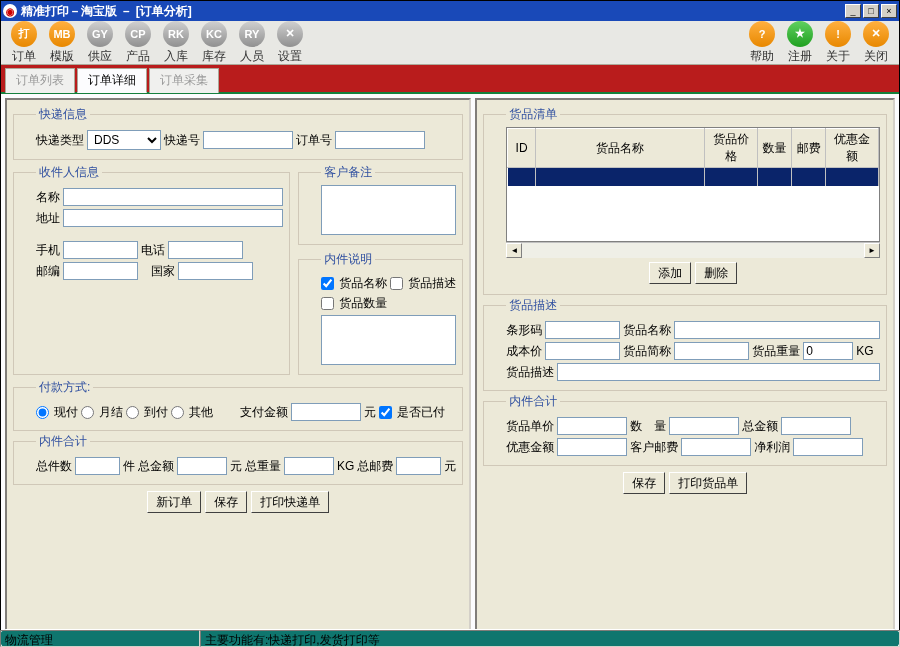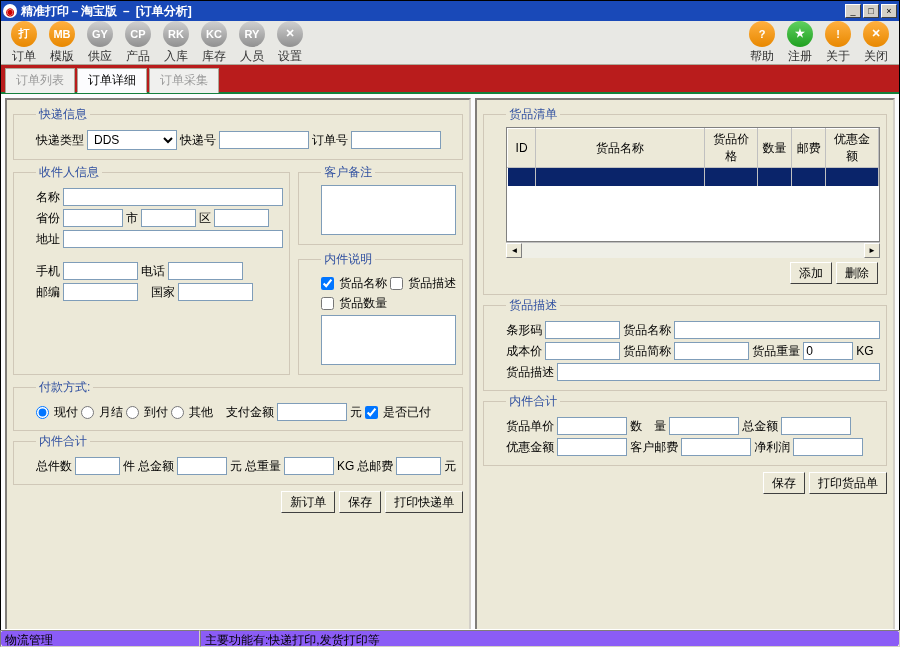--- a/index.html
+++ b/index.html
@@ -35,23 +35,23 @@
 .btn { background: #ece9d8; border: 1px solid #404040; border-top-color: #fff; border-left-color: #fff; padding: 2px 8px; cursor: pointer; height: 22px; }
 input[type="checkbox"], input[type="radio"] { margin: 0 2px 0 0; vertical-align: middle; }
 .table-wrap { border: 1px solid #808080; background: #fff; height: 115px; overflow: auto; }
 table { border-collapse: collapse; width: 100%; }
 th { background: #ece9d8; border: 1px solid #c0c0c0; border-top-color: #fff; border-left-color: #fff; padding: 2px 4px; font-weight: normal; text-align: center; }
 td { border-right: 1px solid #c0c0c0; height: 18px; }
 tr.selected td { background: #0a246a; }
 .hscroll { height: 16px; background: #ece9d8; display: flex; border-top: 1px solid #c0c0c0; }
 .hs-btn { width: 16px; background: #ece9d8; border: 1px solid #fff; border-right-color: #808080; border-bottom-color: #808080; display: flex; align-items: center; justify-content: center; font-size: 8px; }
 .hs-track { flex: 1; background: #efefe7; }
-.statusbar { position: absolute; bottom: 0; left: 0; right: 0; height: 18px; background: #8b5cf6; border-top: 1px solid #fff; display: flex; border-radius: 6px; }
+.statusbar { position: absolute; bottom: 0; left: 0; right: 0; height: 18px; background: #0f766e; border-top: 1px solid #fff; display: flex; border-radius: 6px; }
 .status-cell { border: 1px inset #d4d0c8; padding: 1px 4px; }
-.right-btns { display: flex; justify-content: flex-end; gap: 4px; padding: 4px 2px; }
+.right-btns { display: flex; justify-content: center; gap: 4px; padding: 4px 2px; }
 </style>
 </head>
 <body>
 
 <div class="titlebar">
   <div class="titlebar-icon">◉</div>
   <div class="titlebar-text">精准打印－淘宝版 － [订单分析]</div>
   <div class="win-btns">
     <div class="win-btn">_</div>
     <div class="win-btn">□</div>
@@ -117,43 +117,35 @@
     <div class="tab">订单采集</div>
   </div>
 
 <div class="content">
 
   <div class="panel">
     <fieldset>
       <legend>快递信息</legend>
       <div class="row">
         <label>快递类型</label>
-        <select style="width:90px"><option>DDS</option></select>
+        <select style="width:74px"><option>DDS</option></select>
         <label>快递号</label>
         <input type="text" style="width: 90px;">
         <label>订单号</label>
         <input type="text" style="width: 90px;">
       </div>
     </fieldset>
 
     <div style="display:flex; gap:4px;">
       <fieldset style="flex:1.6">
         <legend>收件人信息</legend>
         <div class="row">
             <label>名称</label>
             <input type="text" style="flex: 1 1 0%;">
           </div>
-        <div class="row">
-          <label>省份</label>
-            <input type="text" style="width: 60px;">
-          <label>市</label>
-            <input type="text" style="width: 55px;">
-          <label>区</label>
-            <input type="text" style="width: 55px;">
-        </div>
         <div class="row">
             <label>地址</label>
             <input type="text" style="flex: 1 1 0%;">
           </div>
         <div style="height:8px"></div>
         <div class="row">
           <label>手机</label>
             <input type="text" style="width: 75px;">
           <label style="margin-left:0">电话</label>
             <input type="text" style="width: 75px;">
@@ -191,21 +183,21 @@
       <legend>付款方式:</legend>
       <div class="row">
         <input type="radio" name="pay" checked="" style="">
           <label>现付</label>
         <input type="radio" name="pay" style="">
           <label>月结</label>
         <input type="radio" name="pay" style="">
           <label>到付</label>
         <input type="radio" name="pay" style="">
           <label>其他</label>
-        <label style="margin-left:10px">支付金额</label>
+        <label style="margin-left:24px">支付金额</label>
         <input type="text" style="width: 70px;">
         <label>元</label>
         <input type="checkbox" checked="" style="">
           <label>是否已付</label>
       </div>
     </fieldset>
 
     <fieldset>
       <legend>内件合计</legend>
       <div class="row">

